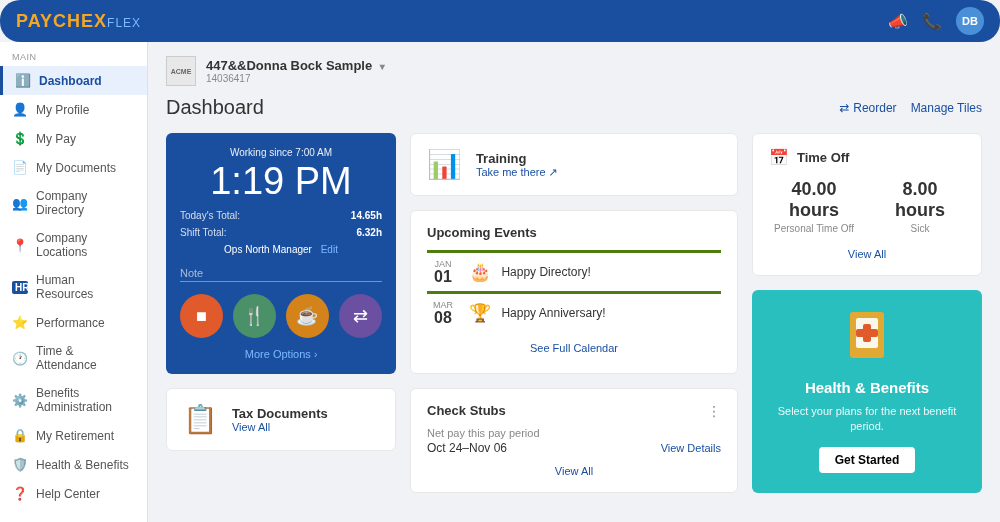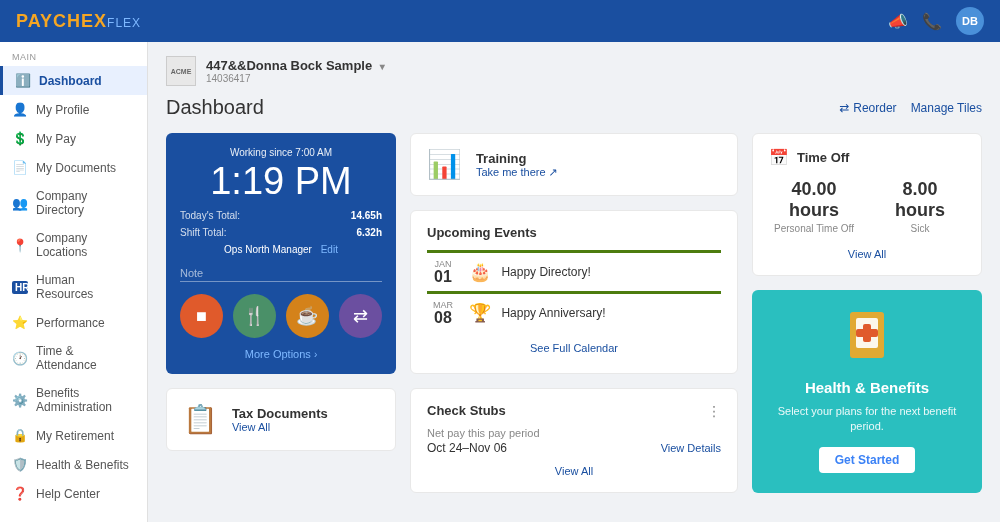--- a/index.html
+++ b/index.html
@@ -6,20 +6,21 @@
     body { font-family: 'Segoe UI', Arial, sans-serif; font-size: 13px; background: #f0f2f5; color: #333; }
 
     
     .top-nav {
       background: #1a4fa0;
       height: 42px;
       display: flex;
       align-items: center;
       padding: 0 16px;
       justify-content: space-between;
+      border-radius: 20px;
     }
     .top-nav-logo {
       color: white;
       font-size: 18px;
       font-weight: bold;
       letter-spacing: 1px;
     }
     .top-nav-logo span { color: #f5a623; }
     .top-nav-right { display: flex; align-items: center; gap: 14px; }
     .top-nav-icon { color: white; font-size: 16px; cursor: pointer; }
@@ -246,21 +247,21 @@
       padding: 20px 16px;
       text-align: center;
       color: white;
       flex: 1;
     }
     .health-icon { font-size: 36px; margin-bottom: 10px; }
     .health-title { font-size: 15px; font-weight: 600; margin-bottom: 8px; }
     .health-desc { font-size: 11px; opacity: 0.9; margin-bottom: 12px; line-height: 1.4; }
     .health-btn {
       background: white;
-      color: #3b82f6;
+      color: #000000;
       border: none;
       border-radius: 4px;
       padding: 6px 16px;
       font-size: 12px;
       font-weight: 600;
       cursor: pointer;
     }
   </style>
 </head>
 <body>

